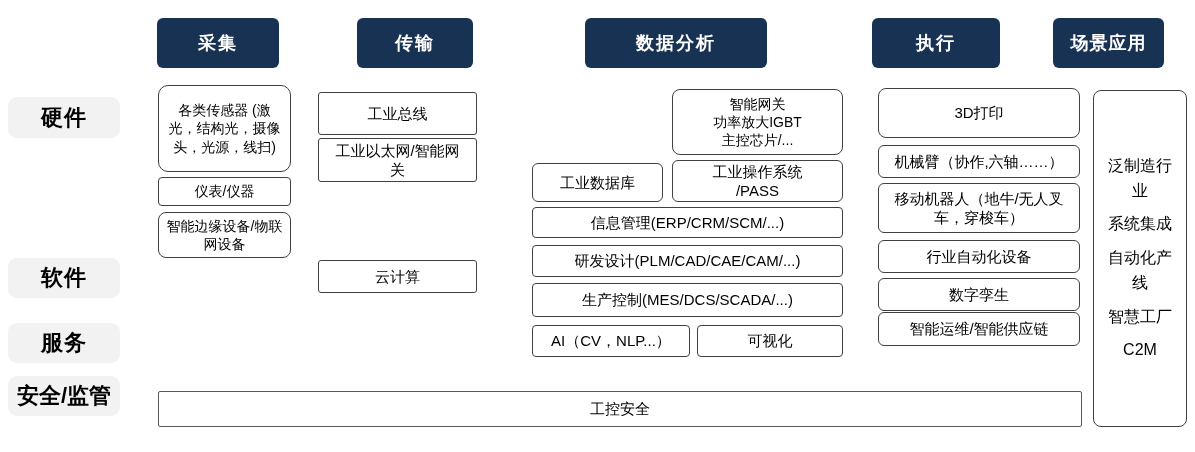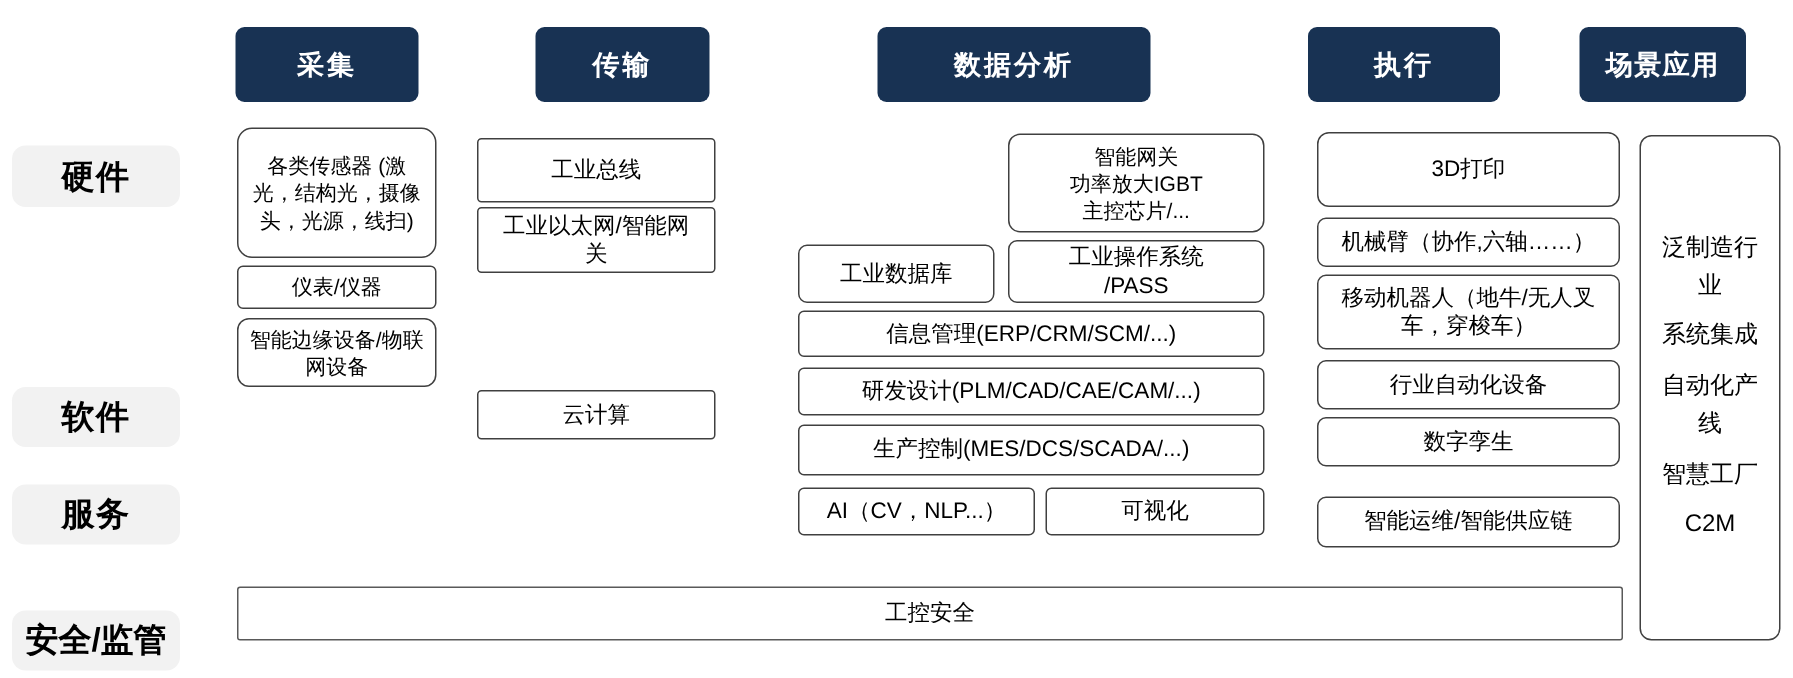--- a/index.html
+++ b/index.html
@@ -32,21 +32,21 @@
 
   <div class="hdr" style="left:357px;top:18px;width:116px;height:50px;">传输</div>
   <div class="hdr" style="left:157px;top:18px;width:122px;height:50px;">采集</div>
   <div class="hdr" style="left:585px;top:18px;width:182px;height:50px;">数据分析</div>
   <div class="hdr" style="left:872px;top:18px;width:128px;height:50px;">执行</div>
   <div class="hdr" style="left:1053px;top:18px;width:111px;height:50px;letter-spacing:1px;">场景应用</div>
 
   <div class="rl" style="left:8px;top:97px;width:112px;height:41px;">硬件</div>
   <div class="rl" style="left:8px;top:258px;width:112px;height:40px;">软件</div>
   <div class="rl" style="left:8px;top:323px;width:112px;height:40px;">服务</div>
-  <div class="rl" style="left:8px;top:407px;width:112px;height:40px;letter-spacing:0;">安全/监管</div>
+  <div class="rl" style="left:8px;top:376px;width:112px;height:40px;letter-spacing:0;">安全/监管</div>
 
   <div class="bx" style="left:158px;top:85px;width:133px;height:87px;border-radius:10px;">各类传感器 (激光，结构光，摄像头，光源，线扫)</div>
   <div class="bx" style="left:158px;top:177px;width:133px;height:29px;border-radius:4px;">仪表/仪器</div>
   <div class="bx" style="left:158px;top:212px;width:133px;height:46px;border-radius:8px;">智能边缘设备/物联网设备</div>
 
   <div class="bx big" style="left:318px;top:92px;width:159px;height:43px;border-radius:3px;">工业总线</div>
   <div class="bx big" style="left:318px;top:138px;width:159px;height:44px;border-radius:3px;padding:2px 11px;">工业以太网/智能网关</div>
   <div class="bx big" style="left:318px;top:260px;width:159px;height:33px;border-radius:3px;">云计算</div>
 
   <div class="bx" style="left:672px;top:89px;width:171px;height:66px;border-radius:8px;">
@@ -63,21 +63,21 @@
   <div class="bx big" style="left:532px;top:245px;width:311px;height:32px;border-radius:4px;">研发设计(PLM/CAD/CAE/CAM/...)</div>
   <div class="bx big" style="left:532px;top:283px;width:311px;height:34px;border-radius:4px;">生产控制(MES/DCS/SCADA/...)</div>
   <div class="bx big" style="left:532px;top:325px;width:158px;height:32px;border-radius:4px;">AI（CV，NLP...）</div>
   <div class="bx big" style="left:697px;top:325px;width:146px;height:32px;border-radius:4px;">可视化</div>
 
   <div class="bx big" style="left:878px;top:88px;width:202px;height:50px;border-radius:8px;">3D打印</div>
   <div class="bx big" style="left:878px;top:145px;width:202px;height:33px;border-radius:6px;">机械臂（协作,六轴……）</div>
   <div class="bx big" style="left:878px;top:183px;width:202px;height:50px;border-radius:6px;">移动机器人（地牛/无人叉车，穿梭车）</div>
   <div class="bx big" style="left:878px;top:240px;width:202px;height:33px;border-radius:6px;">行业自动化设备</div>
   <div class="bx big" style="left:878px;top:278px;width:202px;height:33px;border-radius:6px;">数字孪生</div>
-  <div class="bx big" style="left:878px;top:331px;width:202px;height:34px;border-radius:6px;">智能运维/智能供应链</div>
+  <div class="bx big" style="left:878px;top:312px;width:202px;height:34px;border-radius:6px;">智能运维/智能供应链</div>
 
   <div class="bx tall" style="left:1093px;top:90px;width:94px;height:337px;border-radius:8px;">
     <div class="tall-line">泛制造行业</div>
     <div class="tall-line">系统集成</div>
     <div class="tall-line">自动化产线</div>
     <div class="tall-line">智慧工厂</div>
     <div class="tall-line">C2M</div>
   </div>
 
   <div class="bx big" style="left:158px;top:391px;width:924px;height:36px;border-radius:2px;border-color:#595959;">工控安全</div>

